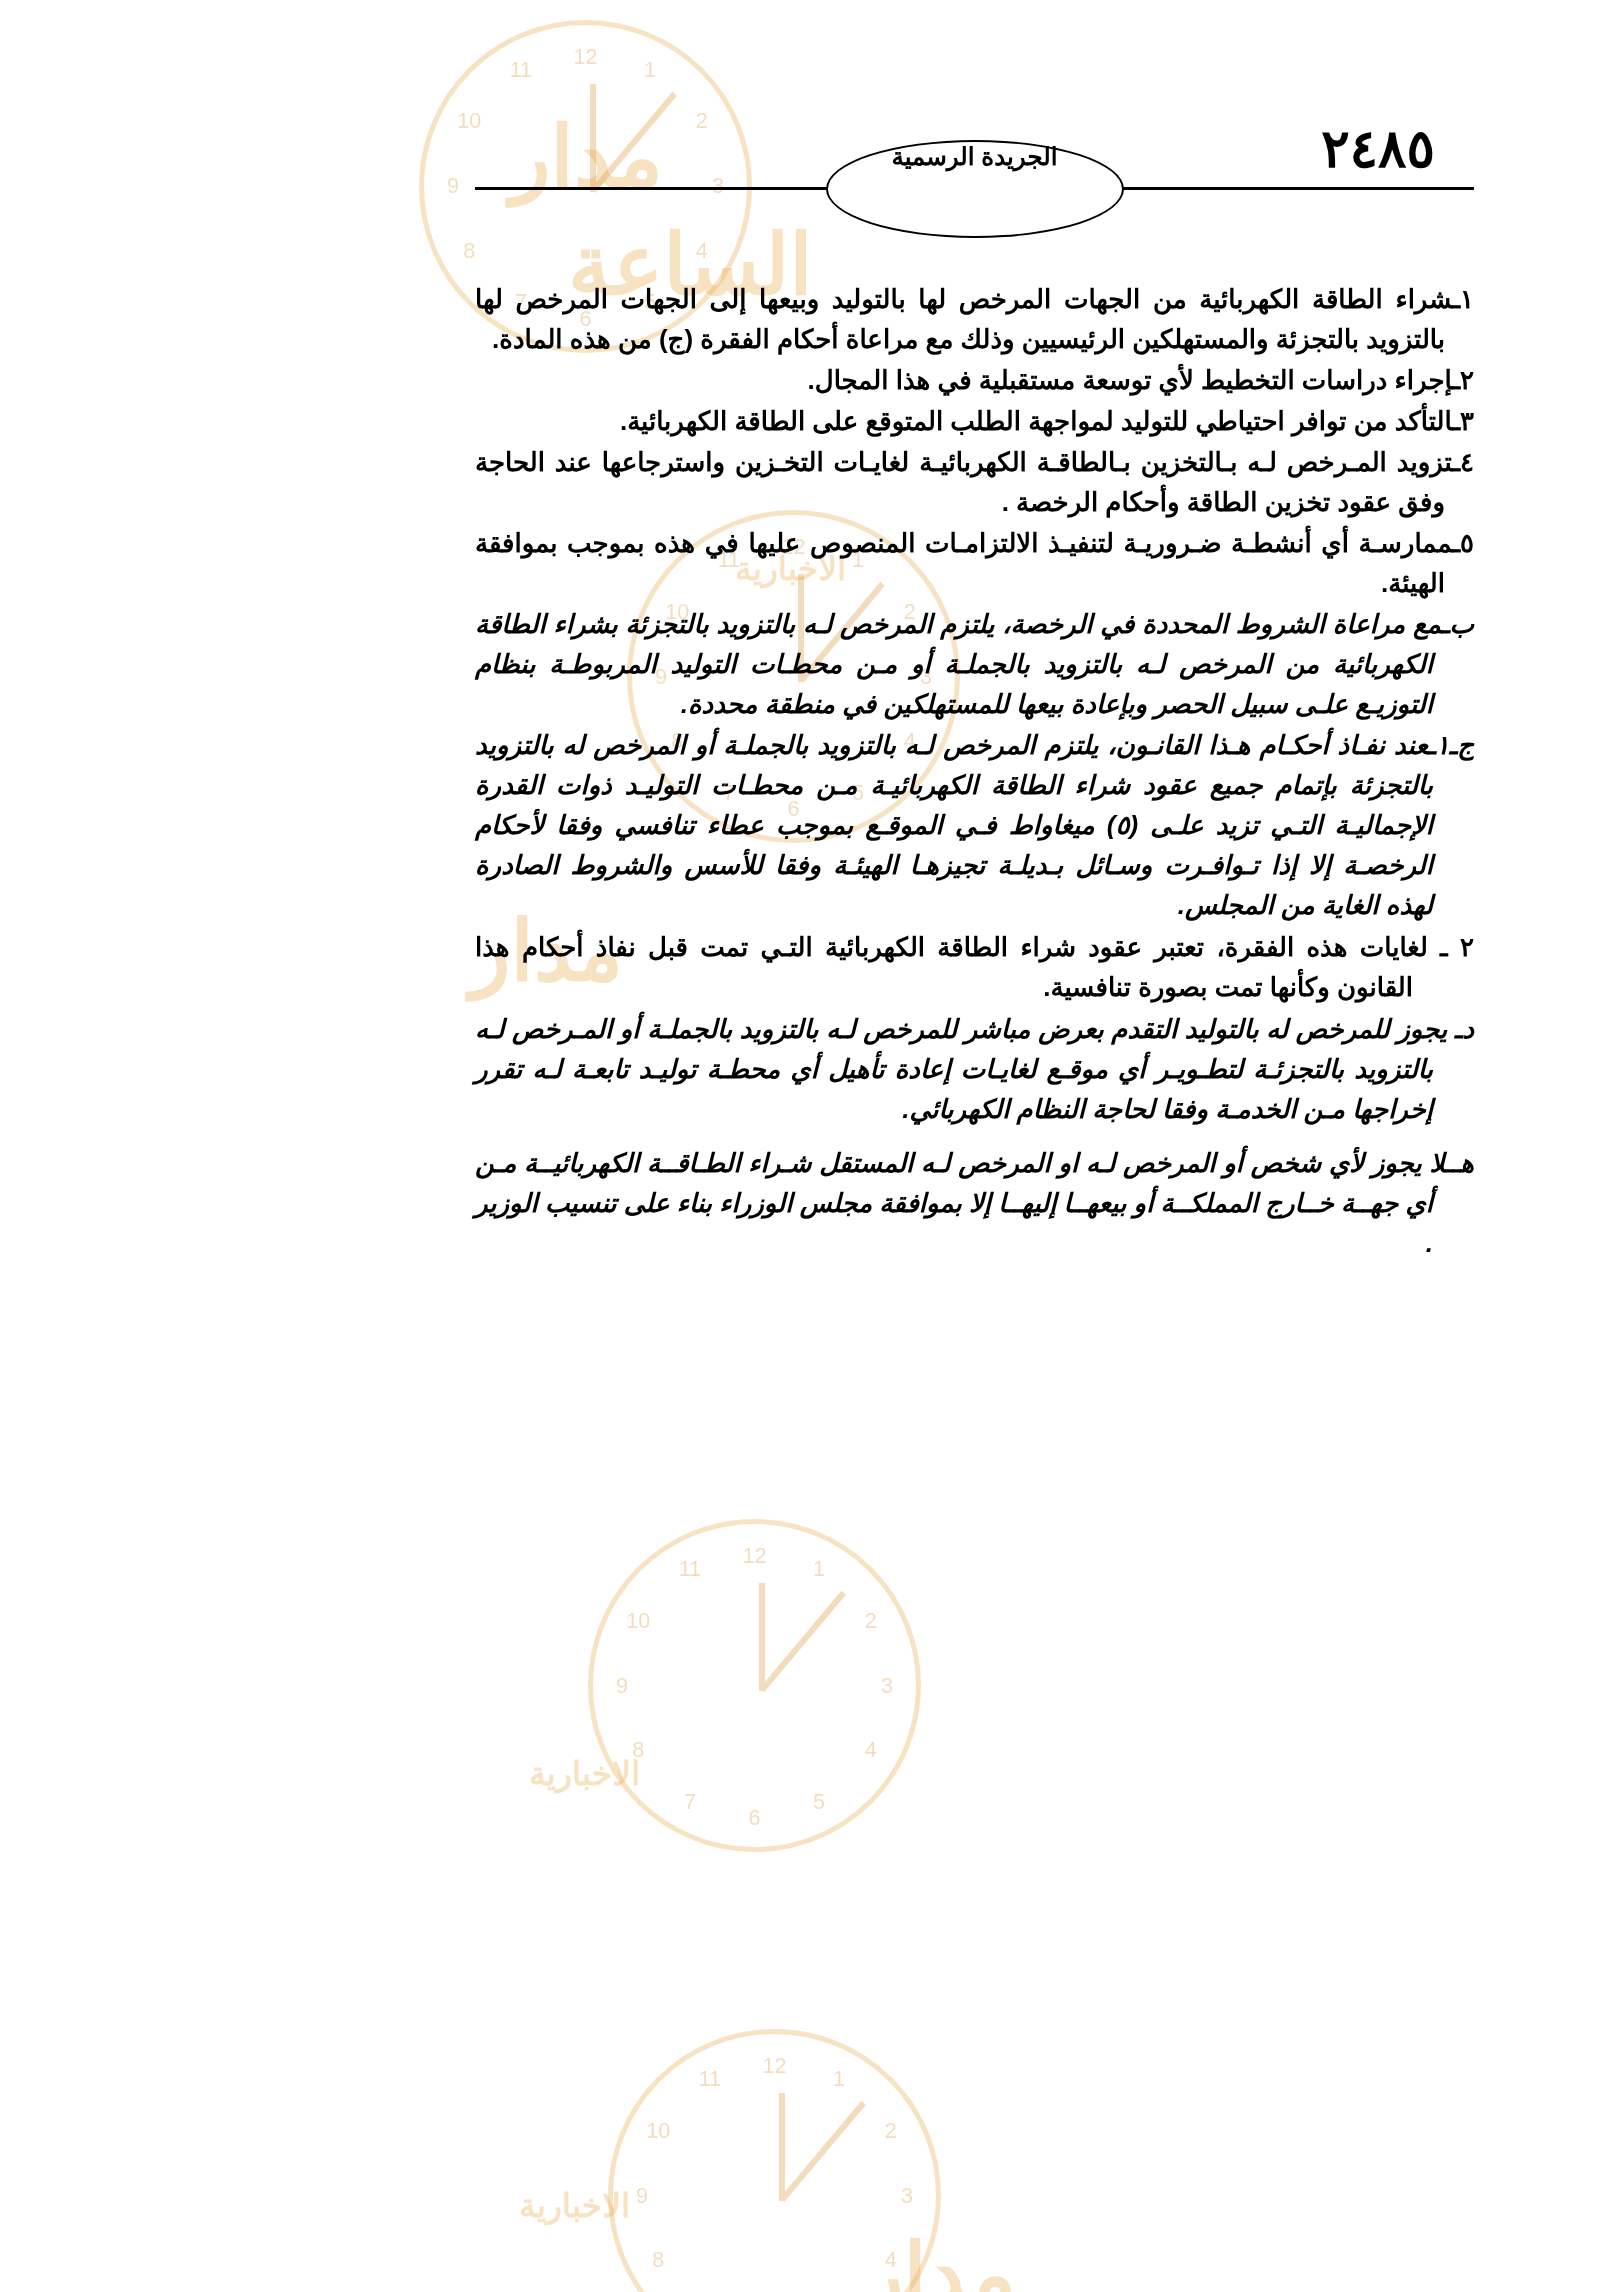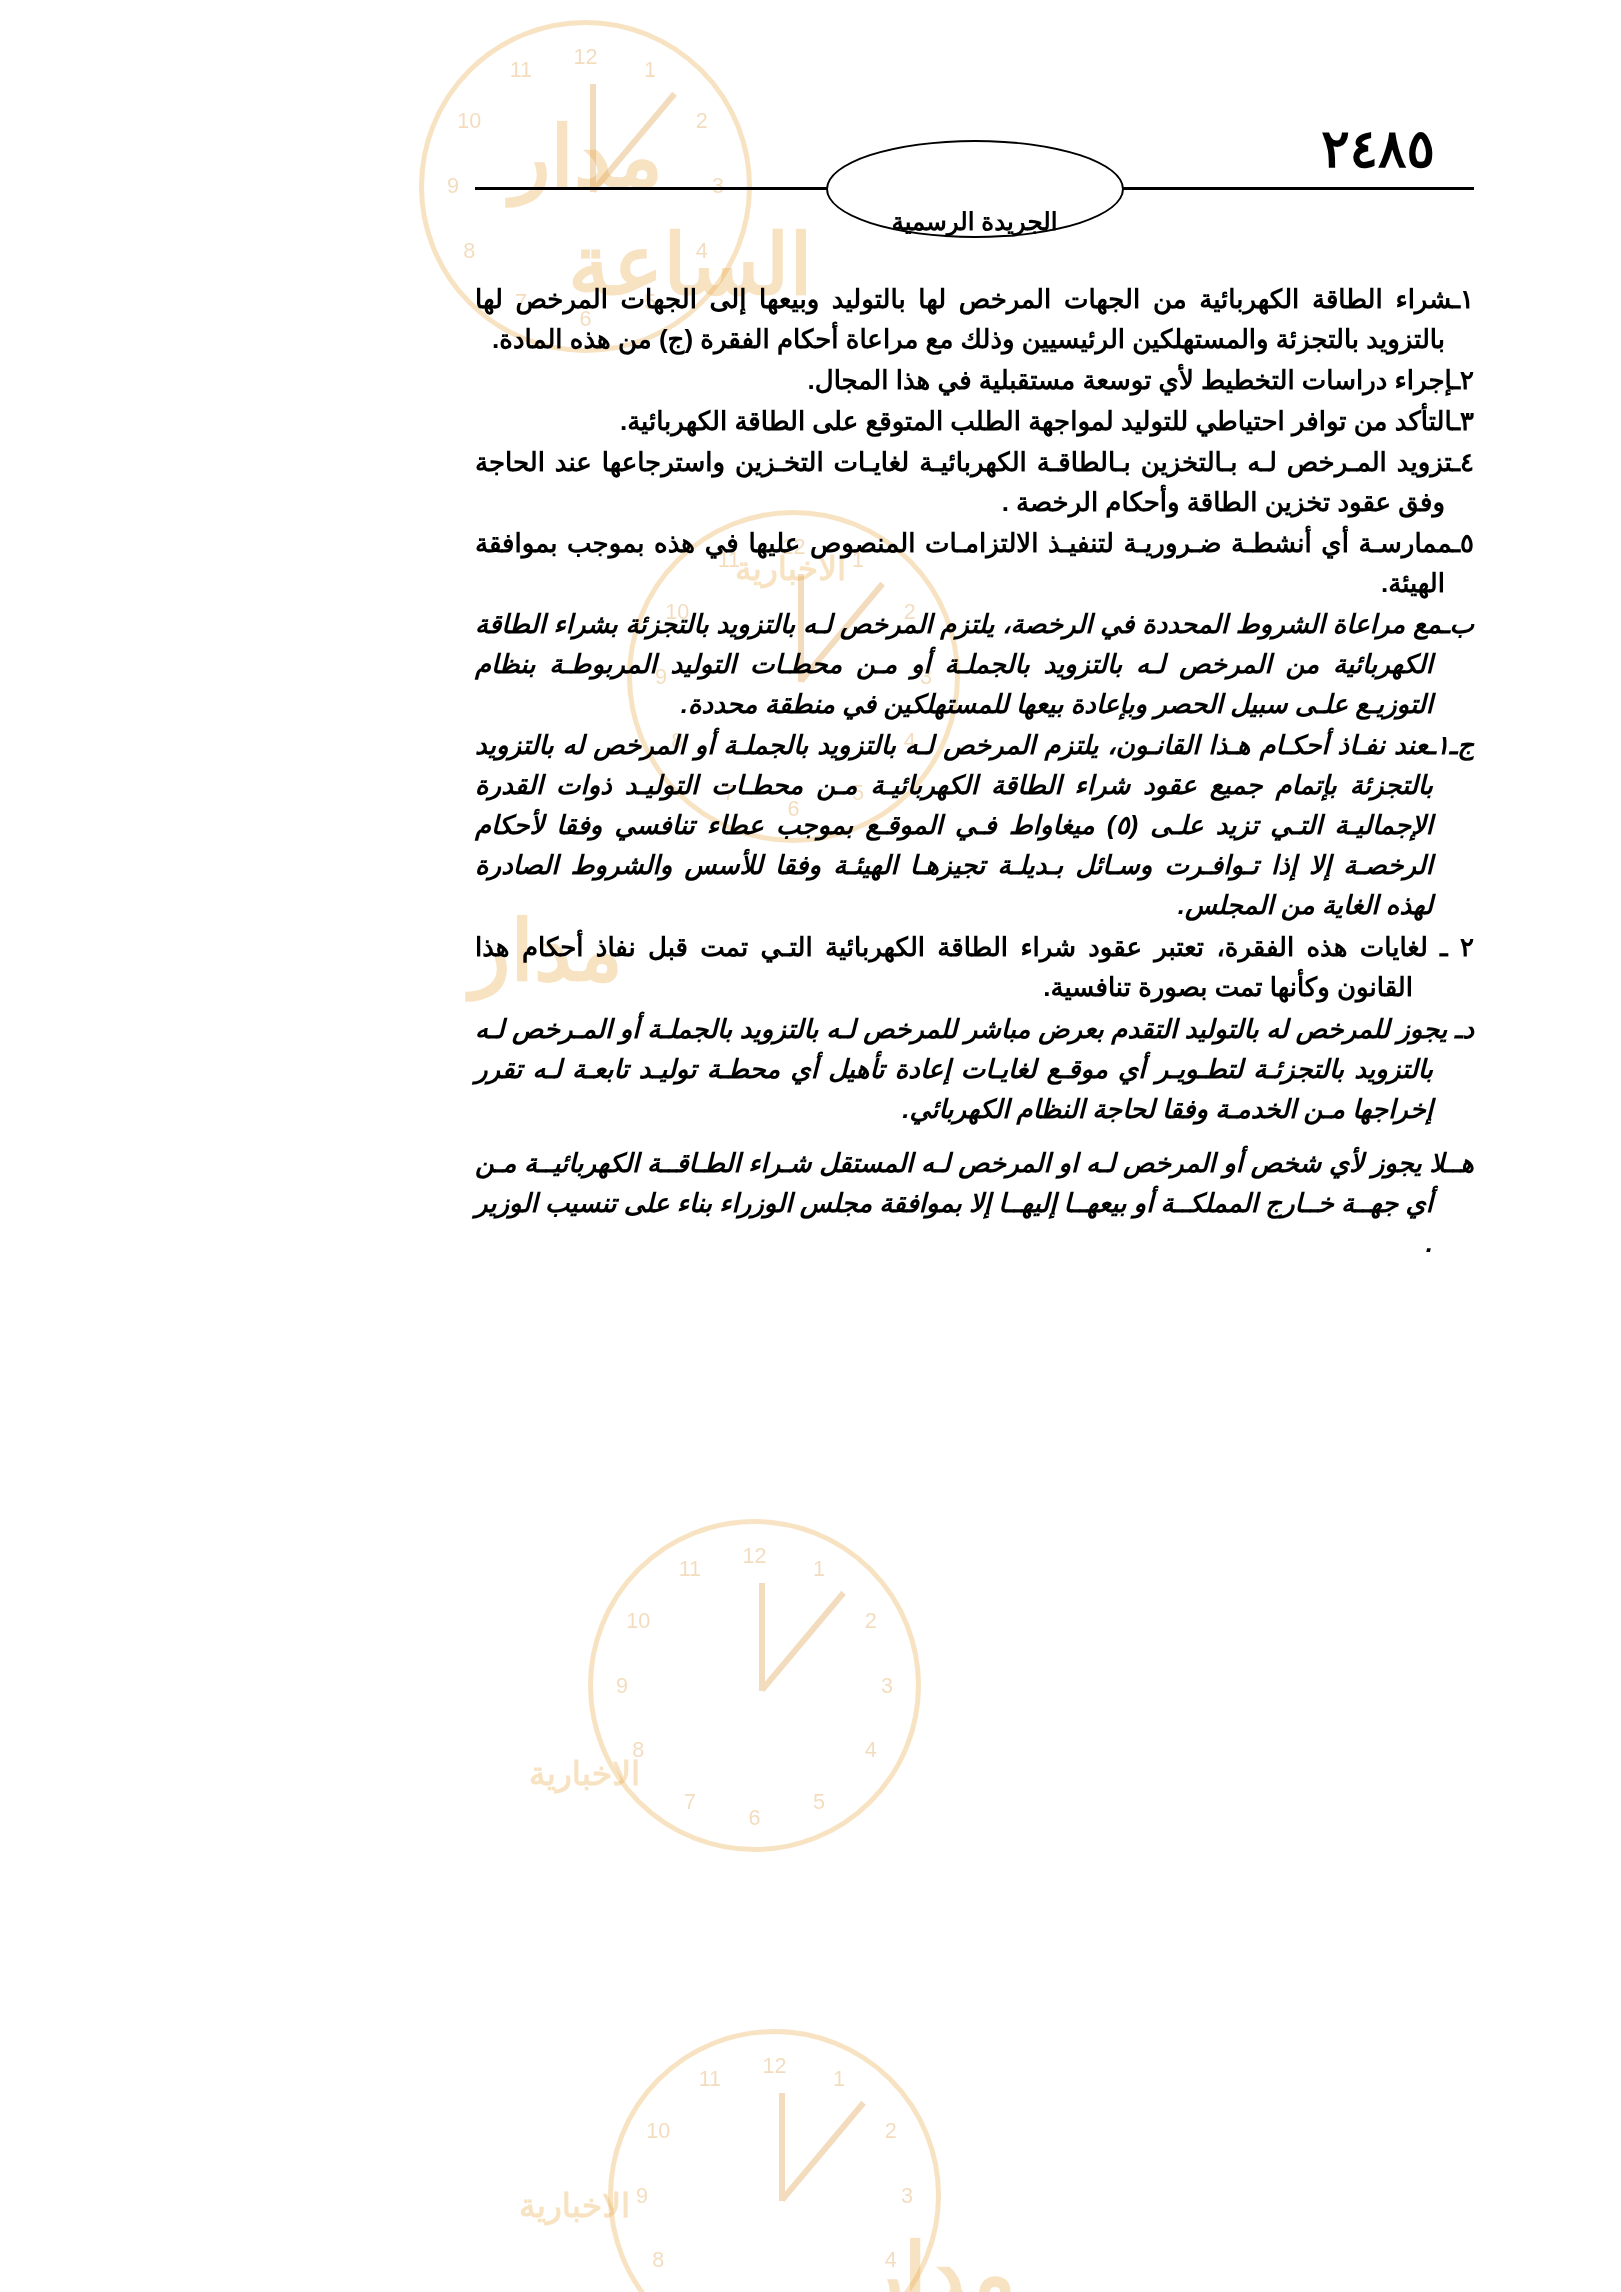--- a/index.html
+++ b/index.html
@@ -92,21 +92,21 @@
     position: absolute;
     left: 50%;
     transform: translateX(-50%);
     top: 21.6px;
     width: 294px;
     height: 94px;
     border: 2.9px solid #000;
     border-radius: 50%;
     background: #ffffff;
     display: flex;
-    align-items: flex-end;
+    align-items: flex-start;
     justify-content: center;
   }
   .oval span {
     font-size: 24.5px;
     font-weight: bold;
   }
 
   
   .content {
     position: absolute;

